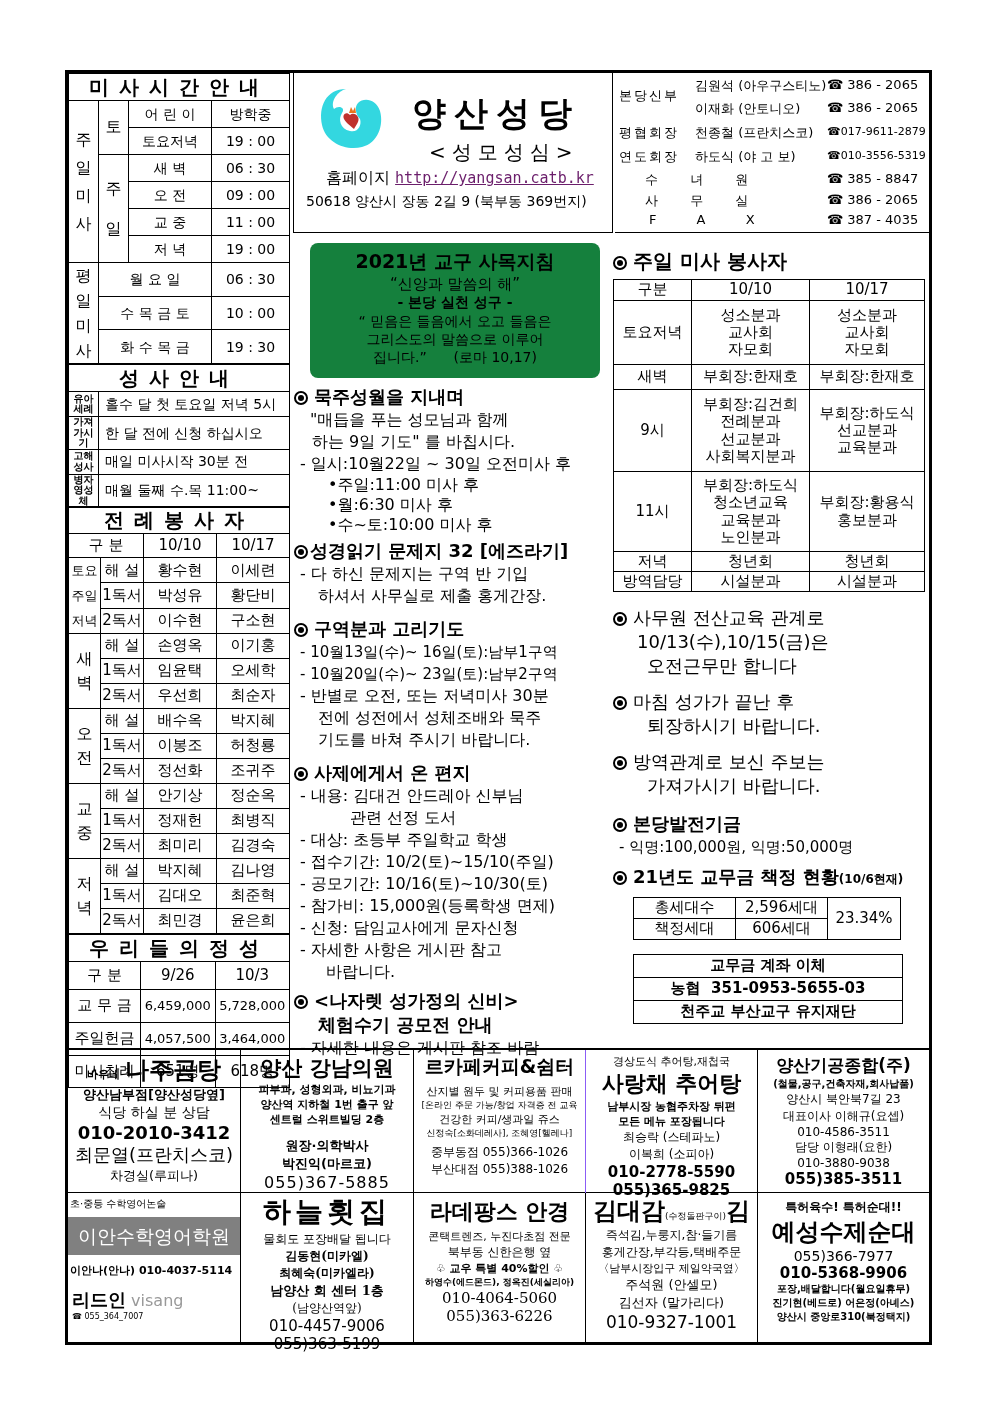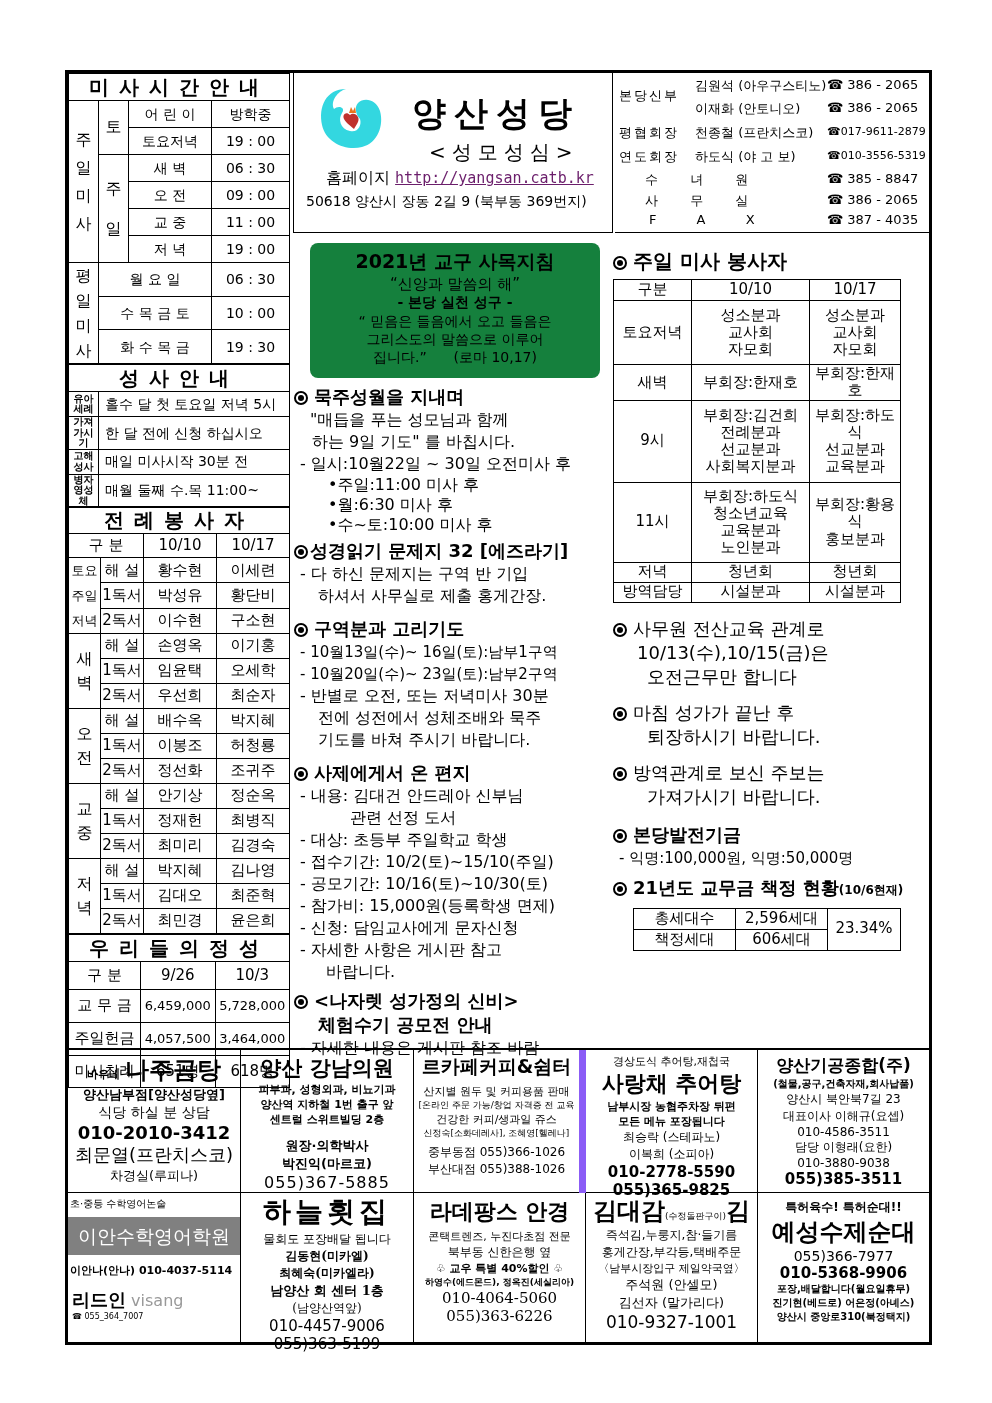--- a/index.html
+++ b/index.html
@@ -300,21 +300,21 @@
     <div class="txt" style="padding-left:6px;">- 자세한 사항은 게시판 참고</div>
     <div class="txt" style="padding-left:32px;">바랍니다.</div>
 
     <div class="sec-title" style="margin-top:6px;"><span class="circ"></span><span>&lt;나자렛 성가정의 신비&gt;</span></div>
     <div class="sec-title" style="padding-left:24px;">체험수기 공모전 안내</div>
     <div class="txt" style="padding-left:6px;">- 자세한 내용은 게시판 참조 바람</div>
   </div>
 
   <div class="abs" style="left:545px;top:175px;width:320px;">
     <div class="sec-title" style="font-size:20px;"><span class="circ"></span><span>주일 미사 봉사자</span></div>
-    <table style="width:288px;margin-top:4px;font-size:14px;">
+    <table style="width:312px;margin-top:4px;font-size:14px;">
       <tbody>
           <tr style="height:21px;">
             <td style="width:78px;">구분</td>
             <td style="width:118px;">10/10</td>
             <td>10/17</td>
           </tr>
       <tr style="height:64px;">
             <td>토요저녁</td>
         <td>
               <div>성소분과</div>
@@ -396,41 +396,54 @@
             <td style="width:102px;">총세대수</td>
             <td style="width:92px;">2,596세대</td>
             <td rowspan="2">23.34%</td>
           </tr>
       <tr style="height:21px;">
             <td>책정세대</td>
             <td>606세대</td>
           </tr>
     </tbody>
       </table>
+    <table style="margin-left:20px;margin-top:14px;width:270px;font-size:15px;font-weight:bold;">
+      <tbody>
+          <tr style="height:23px;">
+            <td>교무금 계좌 이체</td>
+          </tr>
+      <tr style="height:23px;">
+            <td style="white-space:pre;">농협  351-0953-5655-03</td>
+          </tr>
+      <tr style="height:23px;">
+            <td>천주교 부산교구 유지재단</td>
+          </tr>
+    </tbody>
+      </table>
   </div>
 
   <div class="abs" style="left:0;top:975px;width:861px;height:145px;border-top:2px solid #000;border-bottom:1px solid #000;">
     <div class="abs" style="left:0;top:0;width:173px;height:143px;border-right:1px solid #000;text-align:center;">
       <div style="margin-top:4px;"><span style="font-size:11px;font-weight:bold;">바우네</span> <span style="font-size:24px;font-weight:bold;">나주곰탕</span></div>
       <div style="font-size:13px;font-weight:bold;">양산남부점[양산성당옆]</div>
       <div style="font-size:14px;">식당 하실 분 상담</div>
       <div style="font-size:18px;font-weight:bold;">010-2010-3412</div>
       <div style="font-size:18px;">최문열(프란치스코)</div>
       <div style="font-size:13px;">차경실(루피나)</div>
     </div>
     <div class="abs" style="left:173px;top:0;width:173px;height:143px;border-right:1px solid #000;text-align:center;">
       <div style="font-size:21px;font-weight:bold;margin-top:4px;">양산 강남의원</div>
       <div style="font-size:11px;font-weight:bold;">피부과, 성형외과, 비뇨기과</div>
       <div style="font-size:11px;font-weight:bold;">양산역 지하철 1번 출구 앞</div>
       <div style="font-size:11px;font-weight:bold;">센트럴 스위트빌딩 2층</div>
       <div style="font-size:13px;font-weight:bold;margin-top:10px;">원장·의학박사</div>
       <div style="font-size:13px;font-weight:bold;">박진익(마르코)</div>
       <div style="font-size:16px;letter-spacing:1px;">055)367-5885</div>
     </div>
-    <div class="abs" style="left:346px;top:0;width:172px;height:143px;border-right:7px solid #8b5cf6;text-align:center;">
+    <div class="abs" style="left:346px;top:0;width:172px;height:143px;border-right:1px solid #8b5cf6;text-align:center;">
       <div style="font-size:19px;font-weight:bold;margin-top:4px;">르카페커피&amp;쉼터</div>
       <div style="font-size:11px;margin-top:4px;">산지별 원두 및 커피용품 판매</div>
       <div style="font-size:9px;">[온라인 주문 가능/창업 자격증 전 교육</div>
       <div style="font-size:11px;">건강한 커피/생과일 쥬스</div>
       <div style="font-size:9px;">신정숙[소화데레사], 조혜영[헬레나]</div>
       <div style="font-size:12px;margin-top:4px;">중부동점 055)366-1026</div>
       <div style="font-size:12px;">부산대점 055)388-1026</div>
     </div>
     <div class="abs" style="left:518px;top:0;width:172px;height:143px;border-right:1px solid #000;text-align:center;">
       <div style="font-size:11px;margin-top:4px;">경상도식 추어탕,재첩국</div>

